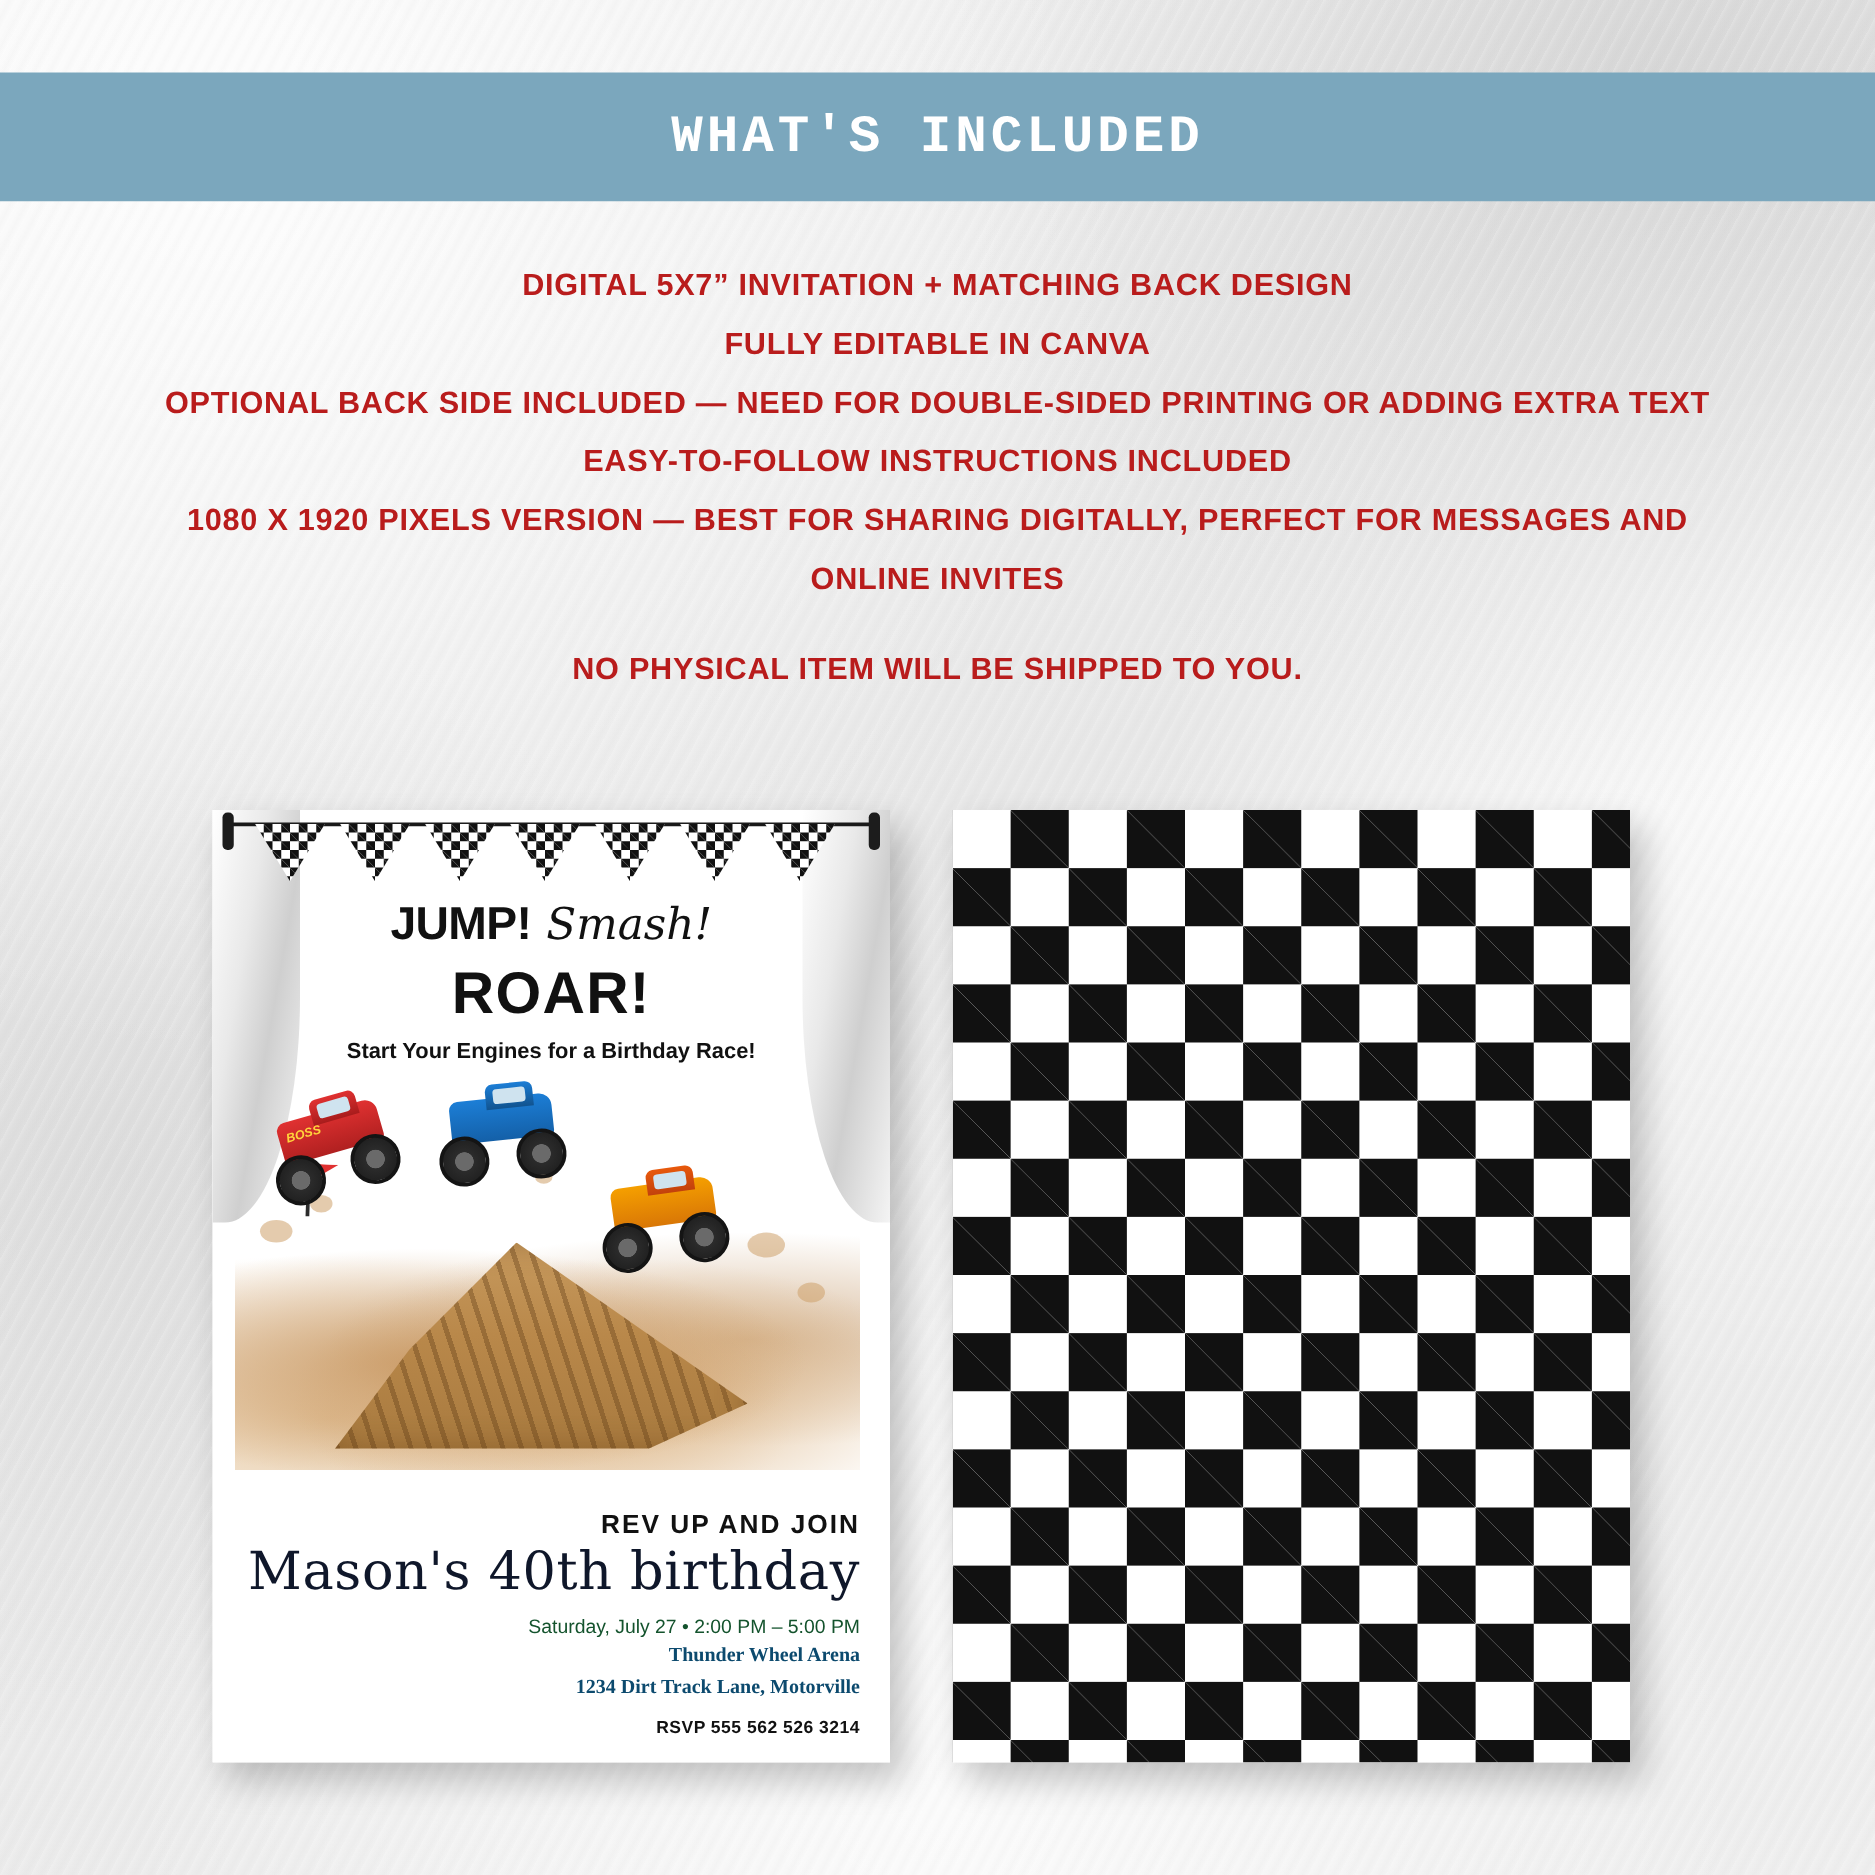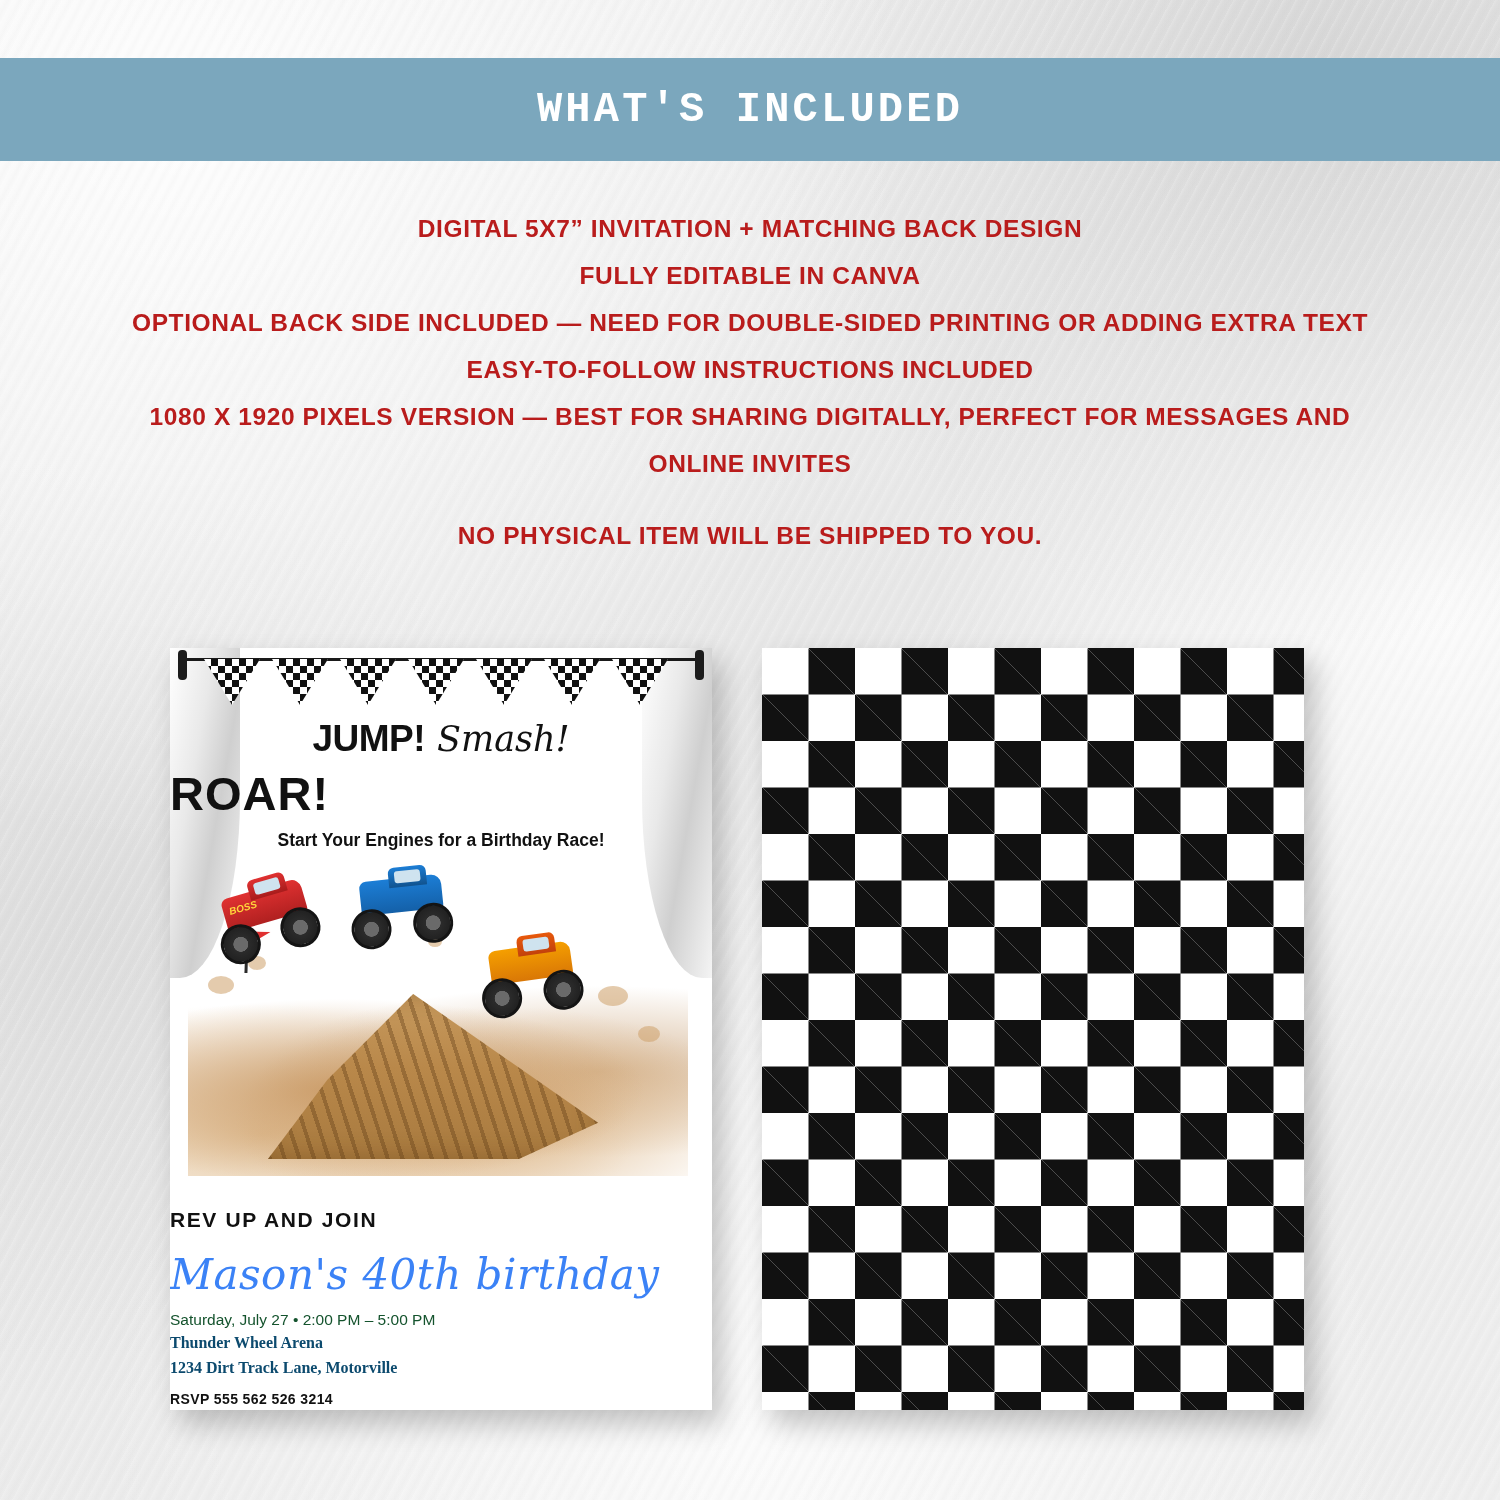--- a/index.html
+++ b/index.html
@@ -194,21 +194,21 @@
     font-family: "DejaVu Serif", serif;
     font-style: italic;
     font-size: 35px;
     color: #111;
     margin-left: 12px;
   }
   .t-roar {
     position: absolute;
     left: 0; top: 118px;
     width: 542px;
-    text-align: left;
+    text-align: center;
     font-size: 47px;
     font-weight: bold;
     letter-spacing: 1px;
     color: #111;
   }
   .t-sub {
     position: absolute;
     left: 0; top: 182px;
     width: 542px;
     text-align: center;
@@ -328,34 +328,33 @@
     width: 22px; height: 14px;
     background: #e03131;
     clip-path: polygon(0 0, 100% 0, 0 100%);
   }
 
   .inv-bottom {
     position: absolute;
     left: 0;
     top: 560px;
     width: 518px;
-    text-align: left;
+    text-align: right;
   }
   .rev {
     font-size: 21px;
     font-weight: bold;
     letter-spacing: 1.6px;
     color: #111;
   }
   .script-name {
     font-family: "DejaVu Serif", serif;
-    font-style: italic;
     font-size: 42px;
-    color: #3b82f6;
-    margin-top: 18px;
+    color: #0f172a;
+    margin-top: 0;
     letter-spacing: 0.5px;
   }
   .when {
     font-size: 15.5px;
     color: #14532d;
     margin-top: 12px;
   }
   .venue {
     font-size: 16px;
     font-weight: bold;

